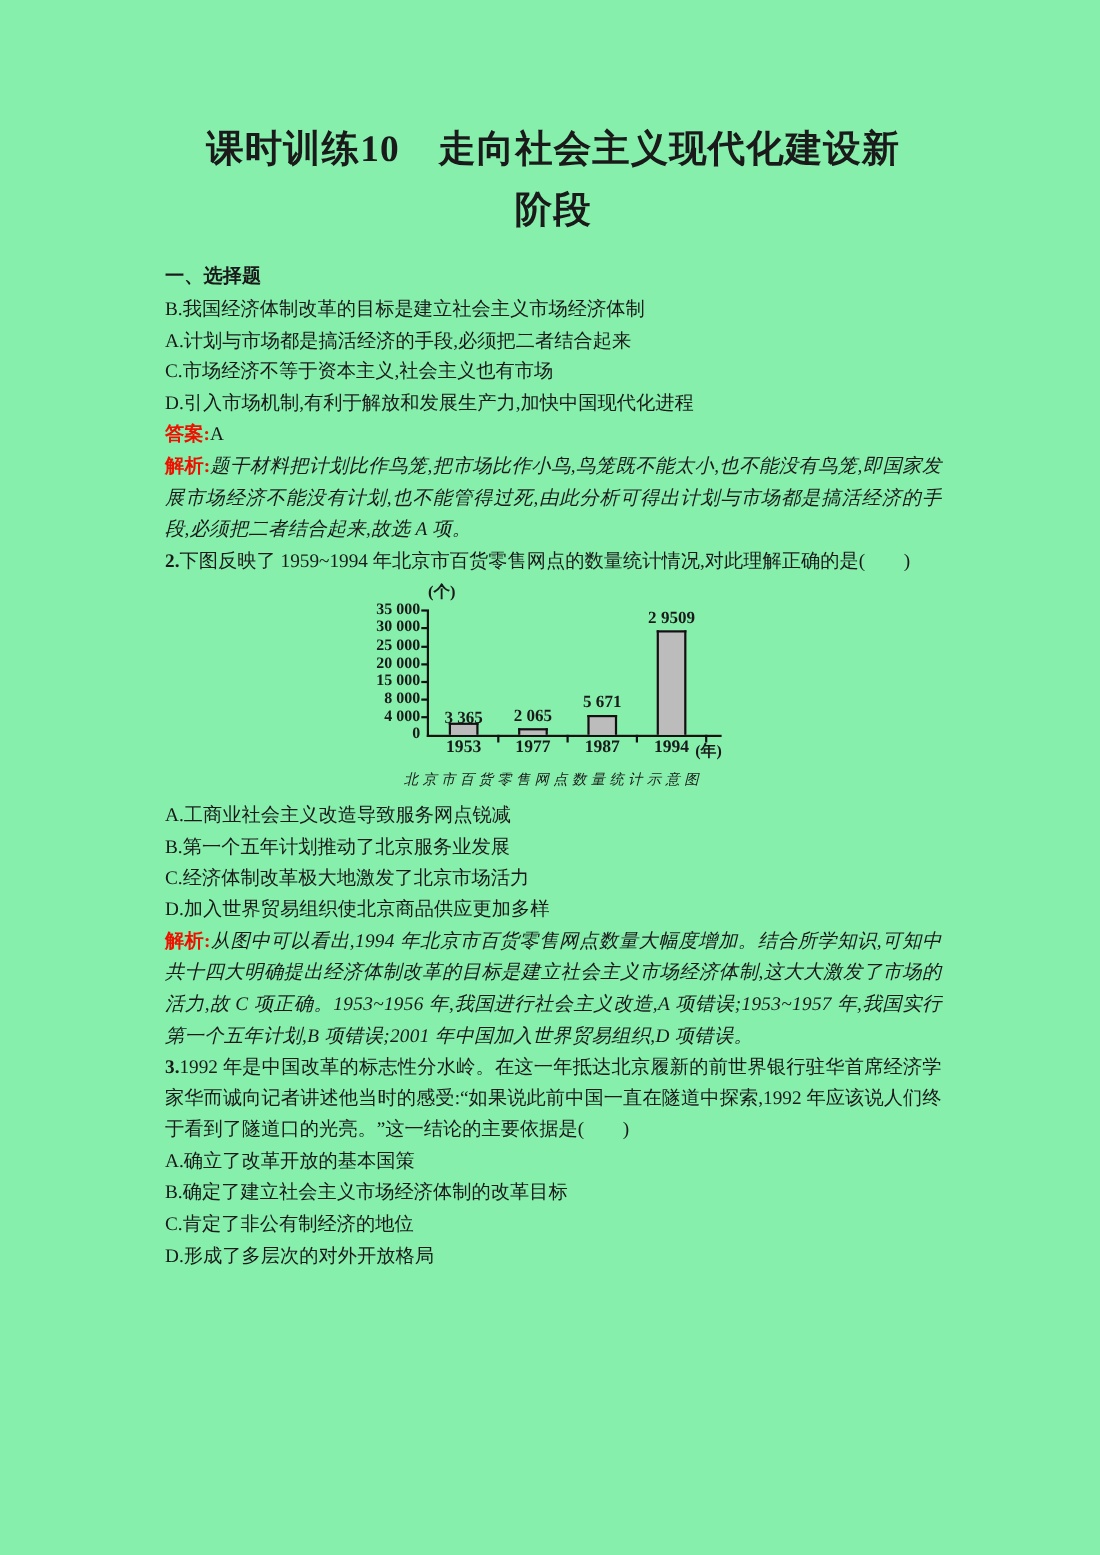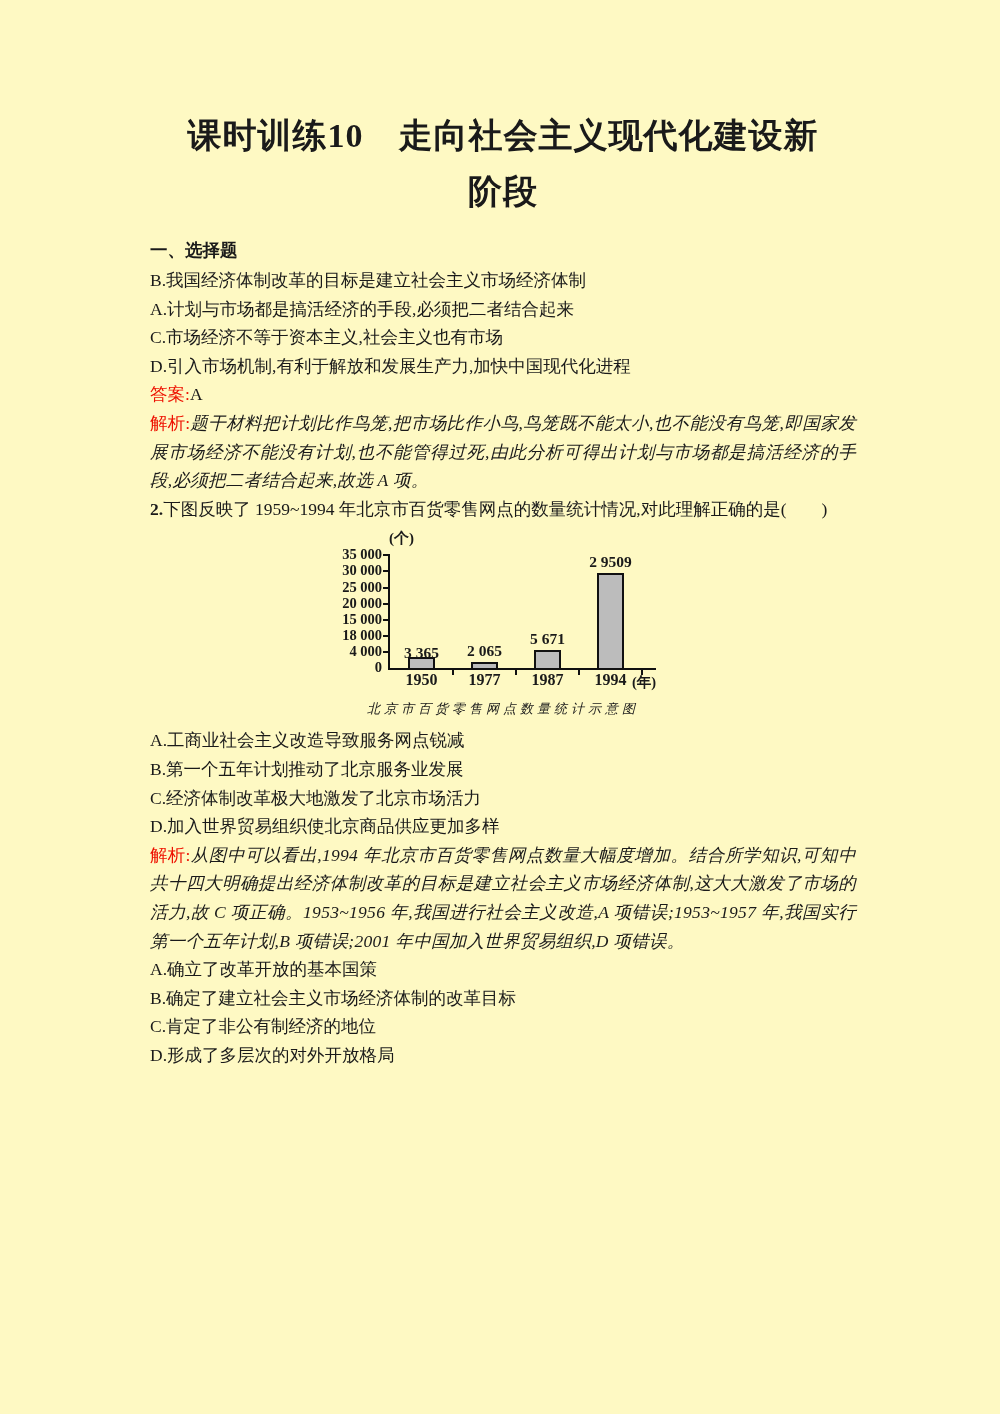--- a/index.html
+++ b/index.html
@@ -5,21 +5,21 @@
   html, body { margin: 0; padding: 0; }
   body {
     background: #ffffff;
     font-family: "Liberation Serif", "DejaVu Serif", serif;
     color: #1a1a1a;
   }
   .page {
     position: relative;
     width: 1000px;
     height: 1414px;
-    background: #fef9c3;
+    background: #86efac;
     overflow: hidden;
   }
   .content {
     position: absolute;
     left: 150px;
     top: 108px;
     width: 706px;
   }
   .doc-title {
     font-size: 34px;
@@ -38,21 +38,21 @@
   }
   .stem, .option, .answer-line, .analysis {
     font-size: 17.5px;
     line-height: 28.6px;
     margin: 0;
   }
   .stem { text-align: justify; }
   .qnum { font-weight: bold; }
   .analysis { text-align: justify; }
   .analysis-text { font-style: italic; letter-spacing: 0.3px; }
-  .red-label { color: #ee1100; font-weight: normal; }
+  .red-label { color: #ee1100; font-weight: bold; }
   .answer-letter { color: #1a1a1a; }
 
   
   .chart {
     position: relative;
     width: 352px;
     height: 155px;
     margin: 8px auto 0 auto;
     font-family: "Liberation Serif", "DejaVu Serif", serif;
   }
@@ -159,34 +159,34 @@
       <p class="stem"><b class="qnum">2.</b><span>下图反映了 1959~1994 年北京市百货零售网点的数量统计情况,对此理解正确的是(　　)</span></p>
 
       <div class="chart">
         <div class="yunit">(个)</div>
         <div class="plot">
           <span class="xunit">(年)</span>
         <div class="ylab" style="top: 104px;">0</div>
             <div class="ytick" style="top: 95.8571px;"></div>
             <div class="ylab" style="top: 87.8571px;">4 000</div>
             <div class="ytick" style="top: 79.7143px;"></div>
-            <div class="ylab" style="top: 71.7143px;">18 000</div>
+            <div class="ylab" style="top: 71.7143px;">8 000</div>
             <div class="ytick" style="top: 63.5714px;"></div>
             <div class="ylab" style="top: 55.5714px;">15 000</div>
             <div class="ytick" style="top: 47.4286px;"></div>
             <div class="ylab" style="top: 39.4286px;">20 000</div>
             <div class="ytick" style="top: 31.2857px;"></div>
             <div class="ylab" style="top: 23.2857px;">25 000</div>
             <div class="ytick" style="top: 15.1429px;"></div>
             <div class="ylab" style="top: 7.14286px;">30 000</div>
             <div class="ytick" style="top: -1px;"></div>
             <div class="ylab" style="top: -9px;">35 000</div>
             <div class="bar" style="left: 18px; height: 10.8641px; background: rgb(188, 188, 188); border-color: rgb(17, 17, 17);"></div>
             <div class="vlab" style="left: -8.5px; bottom: 6px;">3 365</div>
-            <div class="xlab" style="left: -8.5px;">1950</div>
+            <div class="xlab" style="left: -8.5px;">1953</div>
             <div class="btick" style="left: 62px;"></div>
             <div class="bar" style="left: 81px; height: 6.667px; background: rgb(188, 188, 188); border-color: rgb(17, 17, 17);"></div>
             <div class="vlab" style="left: 54.5px; bottom: 8.667px;">2 065</div>
             <div class="xlab" style="left: 54.5px;">1977</div>
             <div class="btick" style="left: 125px;"></div>
             <div class="bar" style="left: 144px; height: 18.3092px; background: rgb(188, 188, 188); border-color: rgb(17, 17, 17);"></div>
             <div class="vlab" style="left: 117.5px; bottom: 20.3092px;">5 671</div>
             <div class="xlab" style="left: 117.5px;">1987</div>
             <div class="btick" style="left: 188px;"></div>
             <div class="bar" style="left: 207px; height: 95.2719px; background: rgb(188, 188, 188); border-color: rgb(17, 17, 17);"></div>
@@ -198,20 +198,21 @@
       <div class="chart-caption">北京市百货零售网点数量统计示意图</div>
 
       <div class="option">A.工商业社会主义改造导致服务网点锐减</div>
       <div class="option">B.第一个五年计划推动了北京服务业发展</div>
       <div class="option">C.经济体制改革极大地激发了北京市场活力</div>
       <div class="option">D.加入世界贸易组织使北京商品供应更加多样</div>
       <p class="analysis"><span class="red-label">解析:</span><span class="analysis-text">从图中可以看出,1994 年北京市百货零售网点数量大幅度增加。结合所学知识,可知中共十四大明确提出经济体制改革的目标是建立社会主义市场经济体制,这大大激发了市场的活力,故 C 项正确。1953~1956 年,我国进行社会主义改造,A 项错误;1953~1957 年,我国实行第一个五年计划,B 项错误;2001 年中国加入世界贸易组织,D 项错误。</span></p>
     </div>
 
     <div class="q-block">
+      <p class="stem"><b class="qnum">3.</b><span>1992 年是中国改革的标志性分水岭。在这一年抵达北京履新的前世界银行驻华首席经济学家华而诚向记者讲述他当时的感受:“如果说此前中国一直在隧道中探索,1992 年应该说人们终于看到了隧道口的光亮。”这一结论的主要依据是(　　)</span></p>
       <div class="option">A.确立了改革开放的基本国策</div>
       <div class="option">B.确定了建立社会主义市场经济体制的改革目标</div>
       <div class="option">C.肯定了非公有制经济的地位</div>
       <div class="option">D.形成了多层次的对外开放格局</div>
     </div>
 
   </div>
 </div>
 
 </body></html>

